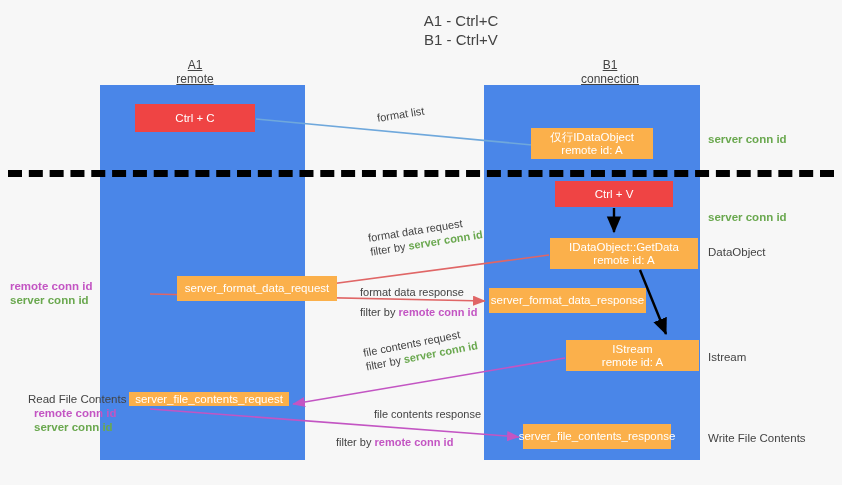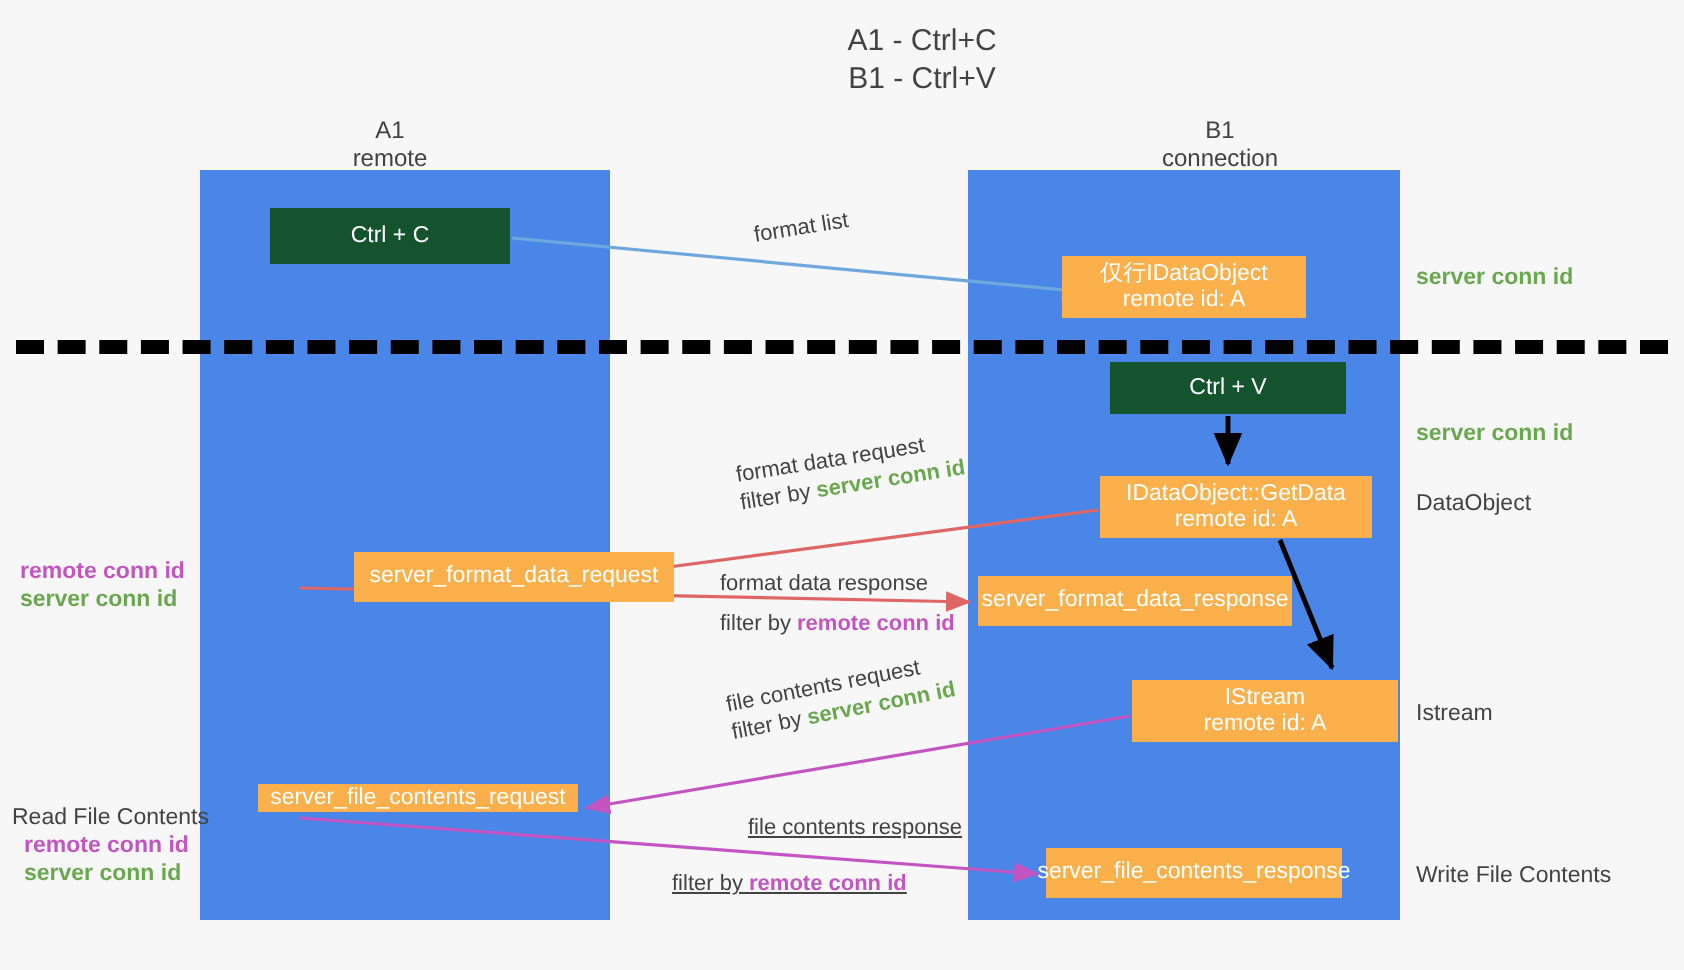--- a/index.html
+++ b/index.html
@@ -15,21 +15,21 @@
 
   
   .title{
     position:absolute;left:0;top:11px;width:842px;
     text-align:center;font-size:15px;line-height:19px;color:#434343;padding-left:40px;
   }
   .title div{white-space:pre;}
 
   
   .lane-head{
-    position:absolute;text-align:center;font-size:12px;line-height:14px;color:#434343;
+    position:absolute;text-align:center;font-size:12px;line-height:14px;color:#434343;text-decoration:underline;
   }
   #head-a1{left:120px;top:58px;width:150px;}
   #head-b1{left:520px;top:58px;width:180px;}
 
   
   .lane{position:absolute;background:#4a86e8;}
   #lane-a1{left:100px;top:85px;width:205px;height:375px;}
   #lane-b1{left:484px;top:85px;width:216px;height:375px;}
 
   
@@ -39,58 +39,58 @@
   }
 
   
   .node{
     position:absolute;box-sizing:border-box;
     display:flex;flex-direction:column;align-items:center;justify-content:center;
     color:#ffffff;font-size:11.5px;line-height:13px;text-align:center;
     padding:2px 4px;
   }
   .node span{display:block;white-space:nowrap;}
-  .green{background:#14532d;}
+  .green{background:#ef4444;}
   .orange{background:#fbb04b;}
 
   #n-ctrlc{left:135px;top:104px;width:120px;height:28px;}
   #n-idataobject{left:531px;top:128px;width:122px;height:31px;}
   #n-ctrlv{left:555px;top:181px;width:118px;height:26px;}
-  #n-getdata{left:550px;top:238px;width:136px;height:31px;}
+  #n-getdata{left:550px;top:238px;width:148px;height:31px;}
   #n-fmtreq{left:129px;top:276px;width:160px;height:25px;margin-left:48px;}
   #n-fmtresp{left:489px;top:288px;width:157px;height:25px;}
   #n-istream{left:566px;top:340px;width:133px;height:31px;}
   #n-filereq{left:129px;top:392px;width:160px;height:14px;}
   #n-fileresp{left:523px;top:424px;width:148px;height:25px;}
 
   
   .side{position:absolute;font-size:11.5px;line-height:14px;white-space:nowrap;}
   .sv-green{color:#6aa84f;font-weight:bold;}
   .sv-magenta{color:#c355c3;font-weight:bold;}
   .sv-plain{color:#434343;}
 
   #lbl-serverconn1{left:708px;top:132px;}
   #lbl-serverconn2{left:708px;top:210px;}
   #lbl-dataobject{left:708px;top:245px;}
   #lbl-istream{left:708px;top:350px;}
   #lbl-writefile{left:708px;top:431px;}
 
   #lbl-left-1{left:10px;top:279px;}
-  #lbl-left-2{left:6px;top:392px;margin-top:10px;}
+  #lbl-left-2{left:28px;top:392px;}
 
   
   .cap{position:absolute;font-size:11px;line-height:14px;white-space:nowrap;color:#434343;}
   .rot-a{transform:rotate(-9deg);transform-origin:left top;}
   .rot-b{transform:rotate(-11deg);transform-origin:left top;}
 
   #cap-formatlist{left:376px;top:111px;}
   #cap-fdr{left:367px;top:231px;}
   #cap-fdresp{left:360px;top:285px;}
   #cap-fcr{left:362px;top:346px;}
-  #cap-fcresp{left:374px;top:407px;text-decoration:underline;}
+  #cap-fcresp{left:374px;top:407px;}
 
   svg#wires{position:absolute;left:0;top:0;width:842px;height:485px;pointer-events:none;}
 </style>
 </head>
 <body>
 
 <div id="stage">
 
   <div class="title">
     <div>A1 - Ctrl+C</div>

